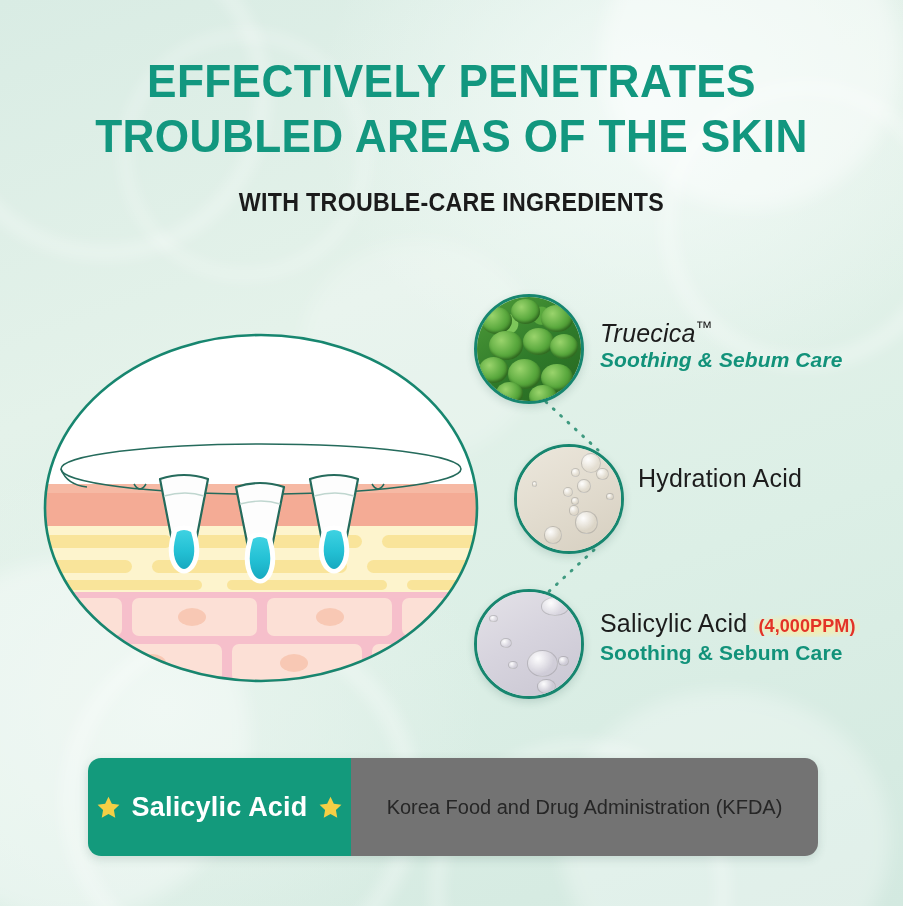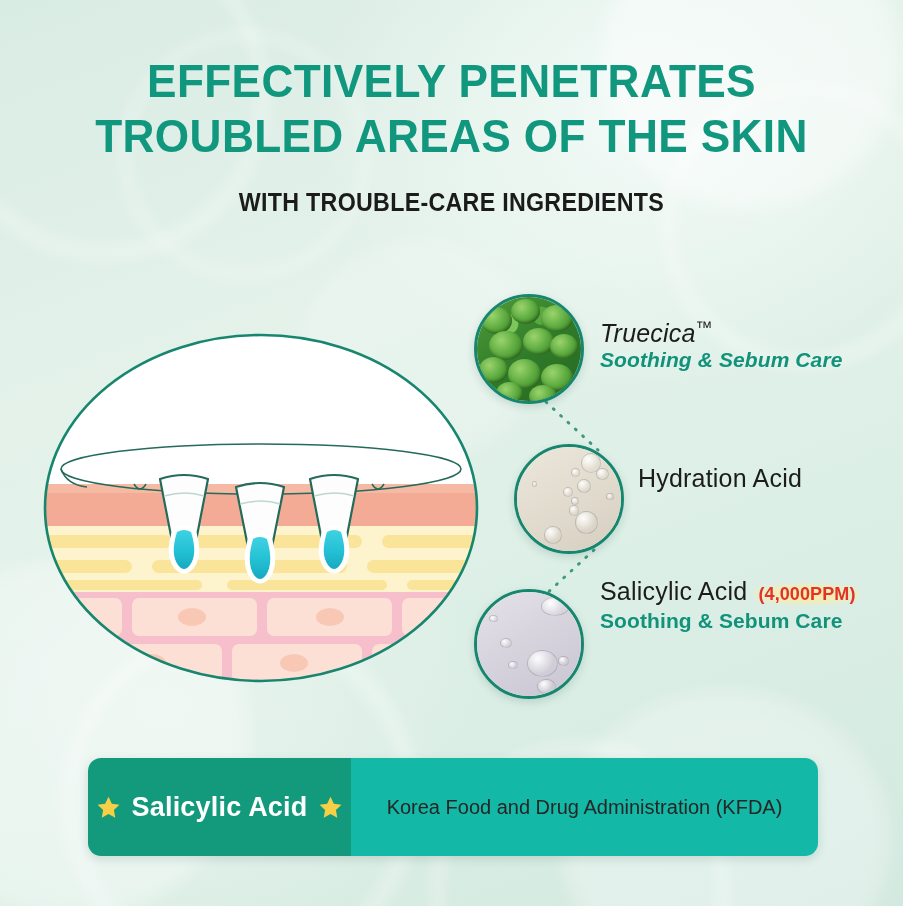--- a/index.html
+++ b/index.html
@@ -89,21 +89,21 @@
     background:radial-gradient(circle at 34% 30%, rgba(255,255,255,.95) 0%, rgba(255,255,255,.25) 45%, rgba(255,255,255,0) 62%);
     border:1px solid rgba(120,120,120,.33);
   }
 
   .dots { position:absolute; z-index:5; }
 
   
   .ing { position:absolute; z-index:7; }
   #t1 { left:600px; top:313px;font-style:italic; }
   #t2 { left:638px; top:463px; }
-  #t3 { left:600px; top:576px; }
+  #t3 { left:600px; top:608px; }
   .ing .nm {
     font-size:25px; color:#1c1c1c; font-weight:400;
     letter-spacing:.2px; white-space:nowrap; line-height:30px;
   }
   .ing .nm .tm { font-size:17px; vertical-align:super; }
   .ing .ppm {
     font-size:18px; font-weight:700; color:#e33327; letter-spacing:.1px;
     background:radial-gradient(ellipse 60% 62% at 50% 52%, #fbeda2 0%, rgba(251,237,162,.55) 58%, rgba(251,237,162,0) 100%);
     padding:1px 4px; border-radius:5px;
   }
@@ -119,21 +119,21 @@
     box-shadow:0 3px 10px rgba(40,80,70,.16);
   }
   #bl {
     width:263px; background:#139a7c;
     border-radius:13px 0 0 13px;
     display:flex; align-items:center; justify-content:center; gap:11px;
   }
   #bl .btxt { color:#fff; font-size:27px; font-weight:700; letter-spacing:.2px; white-space:nowrap; }
   .star { width:25px; height:25px; flex:none; }
   #br {
-    flex:1; background:#14b8a6;
+    flex:1; background:#737373;
     border-radius:0 13px 13px 0;
     display:flex; flex-direction:column; align-items:center; justify-content:center;
   }
   #br .line { font-size:20px; color:#262626; line-height:28px; white-space:nowrap; }
 </style>
 </head>
 <body>
 
 <div id="bg">
   <div class="bg-base"></div>

